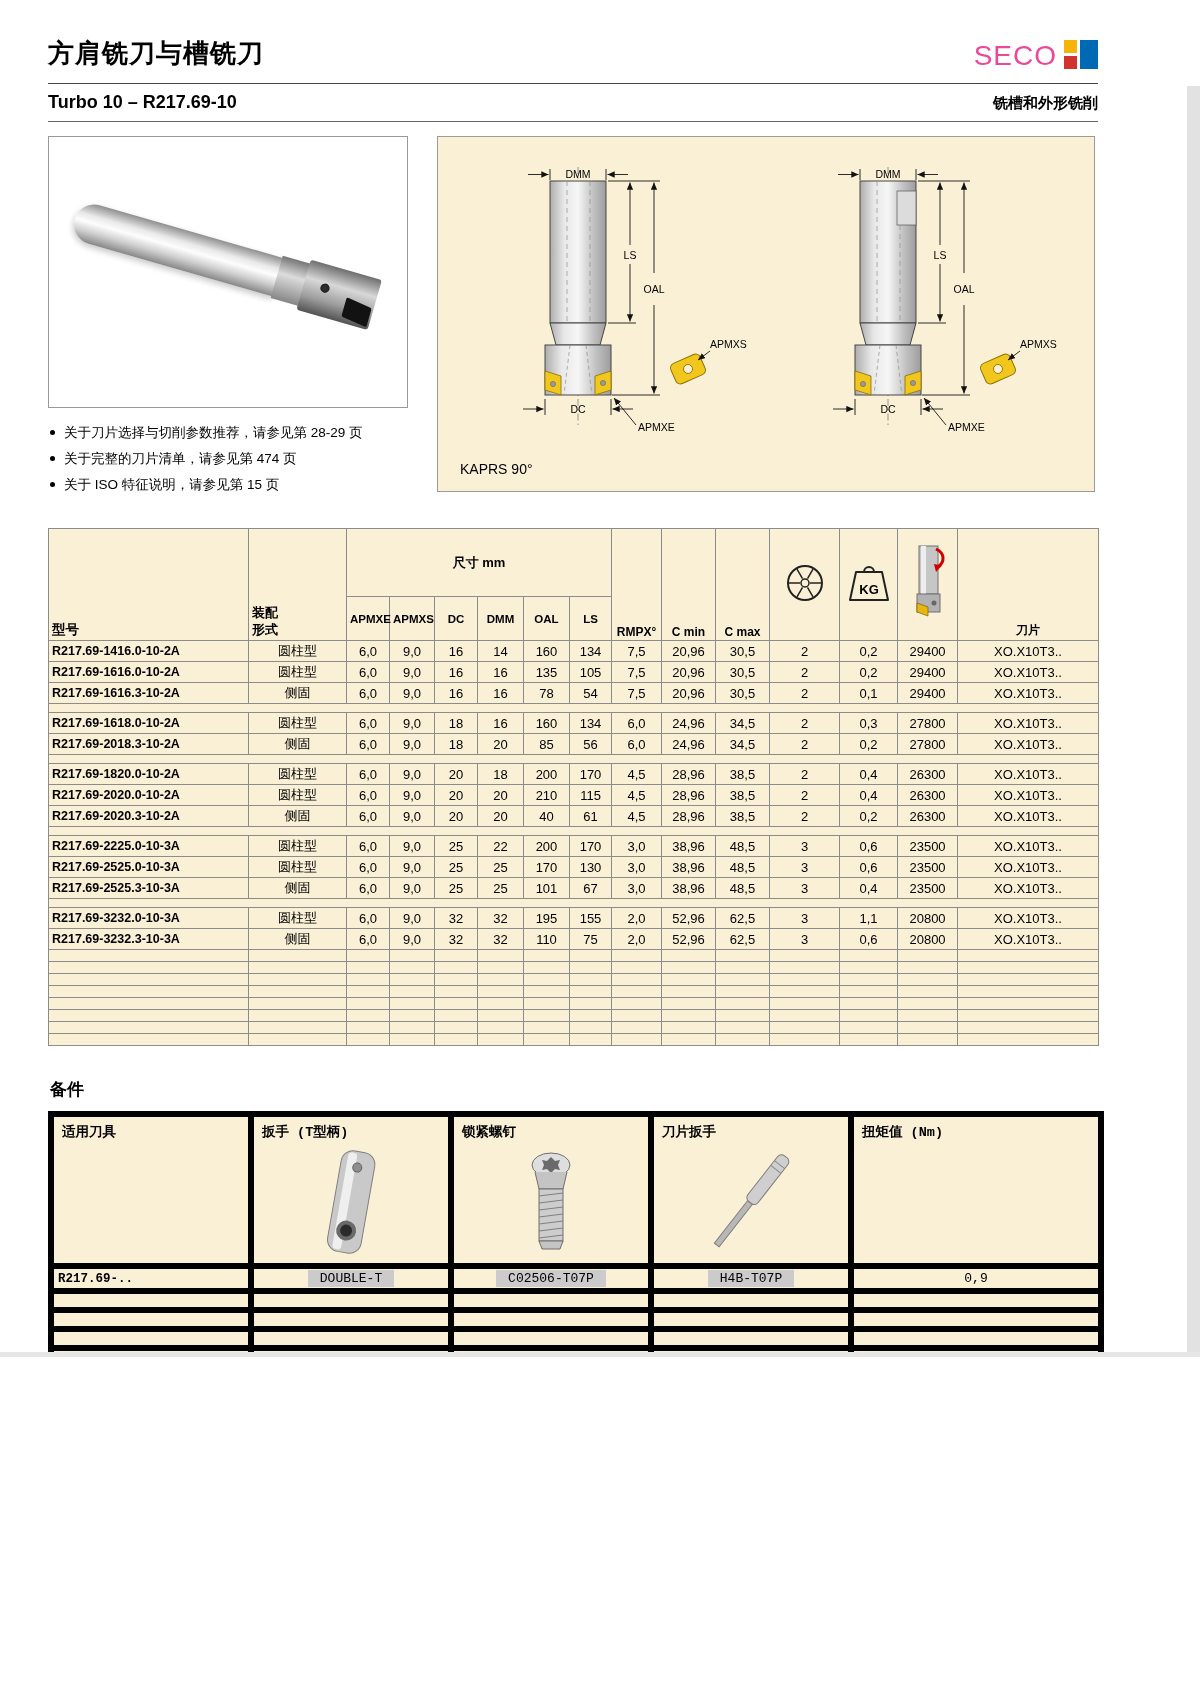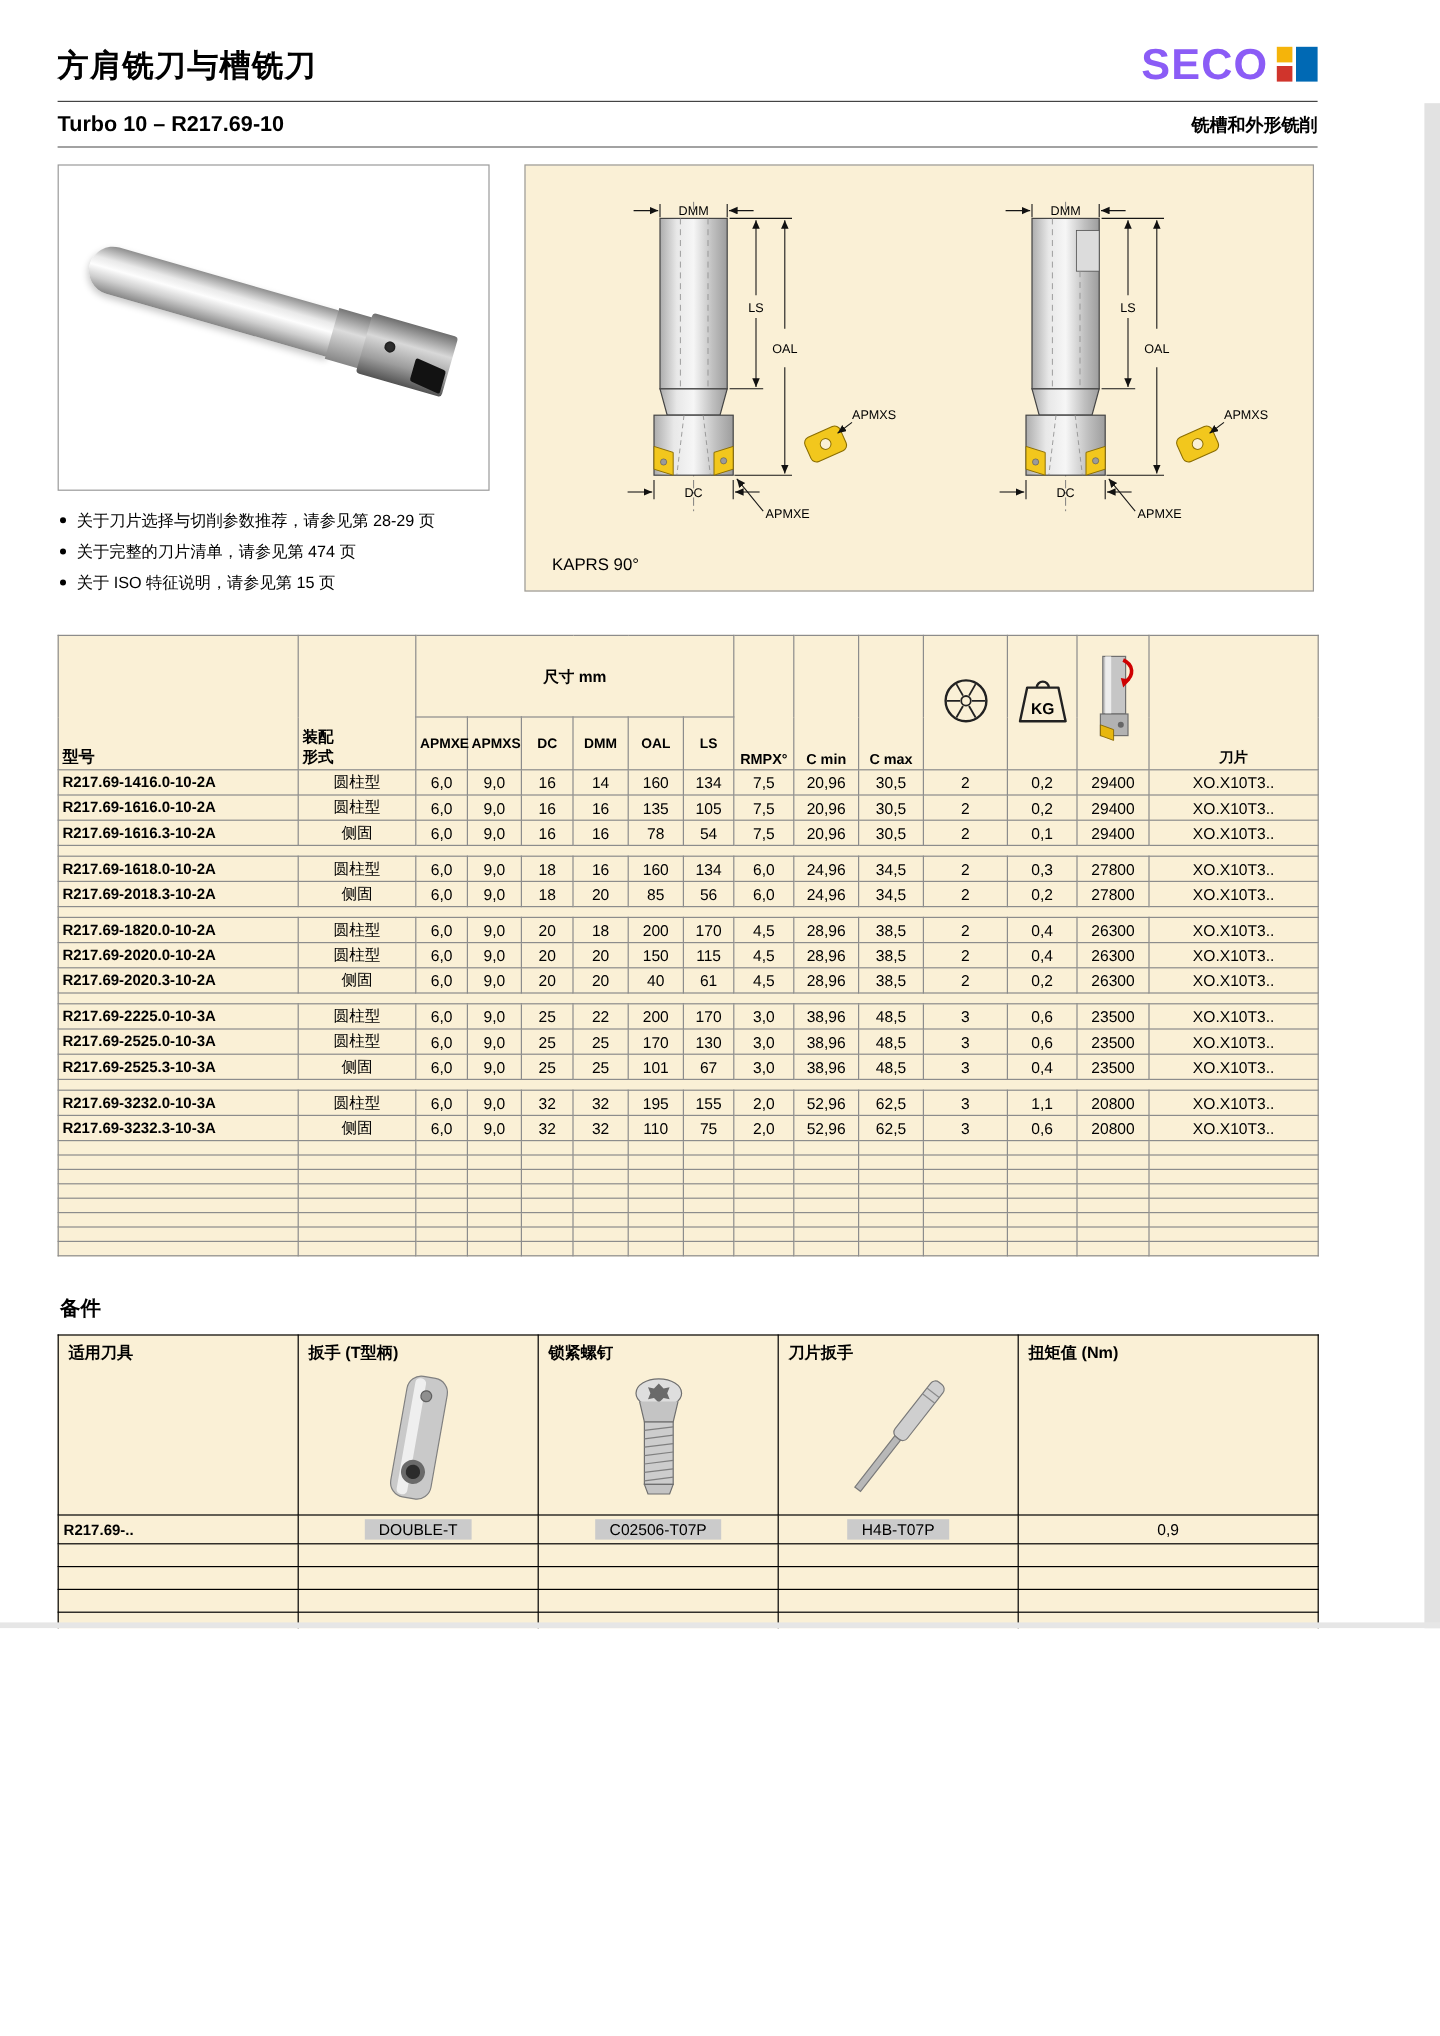--- a/index.html
+++ b/index.html
@@ -5,21 +5,21 @@
   html,body { margin:0; padding:0; background:#fff; }
   .page { position:relative; width:1200px; height:1357px; background:#ffffff; box-sizing:border-box;
           padding:36px 102px 0 48px; font-family:"Liberation Sans","DejaVu Sans",sans-serif; color:#000; overflow:hidden; }
   .edge-shade { position:absolute; top:86px; right:0; width:13px; height:1611px; background:#e2e2e2; }
   .bottom-shade { position:absolute; left:0; bottom:0; width:100%; height:5px; background:#e6e6e6; }
 
   
   .header-row { display:flex; justify-content:space-between; align-items:flex-end; padding-bottom:12px; border-bottom:1px solid #444; }
   .page-title { margin:0; font-family:"Liberation Serif","DejaVu Serif",serif; font-size:26px; font-weight:bold; letter-spacing:1px; }
   .logo { display:flex; align-items:center; gap:7px; }
-  .logo-text { color:#8b5cf6; font-size:36px; font-weight:bold; letter-spacing:1px; line-height:1; }
+  .logo-text { color:#ec4899; font-size:28px; font-weight:normal; letter-spacing:1px; line-height:1; }
   .logo-mark { position:relative; width:34px; height:31px; display:inline-block; }
   .logo-mark .sq { position:absolute; }
   .sq-yellow { left:0; top:0; width:13px; height:13px; background:#f5b40a; }
   .sq-red    { left:0; top:16px; width:13px; height:13px; background:#d0342c; }
   .sq-blue   { left:16px; top:0; width:18px; height:29px; background:#0069b4; }
 
   .subheader-row { display:flex; justify-content:space-between; align-items:flex-end; margin-top:8px; padding-bottom:8px; border-bottom:1px solid #666; }
   .series { font-size:18px; font-weight:bold; }
   .application { font-size:15px; font-weight:bold; }
 
@@ -64,21 +64,21 @@
   .model-cell { font-weight:bold; font-size:12.5px; padding-left:6px; white-space:nowrap; overflow:hidden; }
   .main-table td.center, .main-table td { text-align:center; }
   .main-table td.model-cell { text-align:left; }
   .data-row td { height:21px; }
   .gap-row td { height:9px; padding:0; }
   .empty-row td { height:12px; padding:0; }
 
   
   .spares-title { margin:32px 0 10px 2px; font-size:17px; font-weight:bold; }
   .spares-table { border-collapse:collapse; table-layout:fixed; width:1050px; background:#faf0d6; font-size:13px; border:1px solid #666; }
-  .spares-table td { border:1px solid #000000; box-sizing:border-box; padding:2px 4px; }
+  .spares-table td { border:6px solid #000000; box-sizing:border-box; padding:2px 4px;font-family:Liberation Mono, monospace; }
   .spare-h { vertical-align:top; height:150px; }
   .spare-label { font-weight:bold; font-size:13.5px; padding:4px 2px 0 4px; }
   .spare-img { display:flex; justify-content:center; align-items:center; margin-top:4px; }
   .spare-data td { height:24px; text-align:center; }
   .spare-data td.model-cell { text-align:left; }
   .hl { background:#cbcbcb; padding:1px 12px; }
   .spare-empty-row td { height:19px; padding:0; }
 
   .footer-notes { margin-top:9px; font-size:13.5px; line-height:1.7; }
   .page-number { position:absolute; left:48px; top:1632px; font-size:15px; }
@@ -426,21 +426,21 @@
           <td class="center">26300</td>
           <td class="center">XO.X10T3..</td>
         </tr>
         <tr class="data-row">
           <td class="model-cell">R217.69-2020.0-10-2A</td>
           <td class="center">圆柱型</td>
           <td class="center">6,0</td>
           <td class="center">9,0</td>
           <td class="center">20</td>
           <td class="center">20</td>
-          <td class="center">150</td>
+          <td class="center">210</td>
           <td class="center">115</td>
           <td class="center">4,5</td>
           <td class="center">28,96</td>
           <td class="center">38,5</td>
           <td class="center">2</td>
           <td class="center">0,4</td>
           <td class="center">26300</td>
           <td class="center">XO.X10T3..</td>
         </tr>
         <tr class="data-row">

